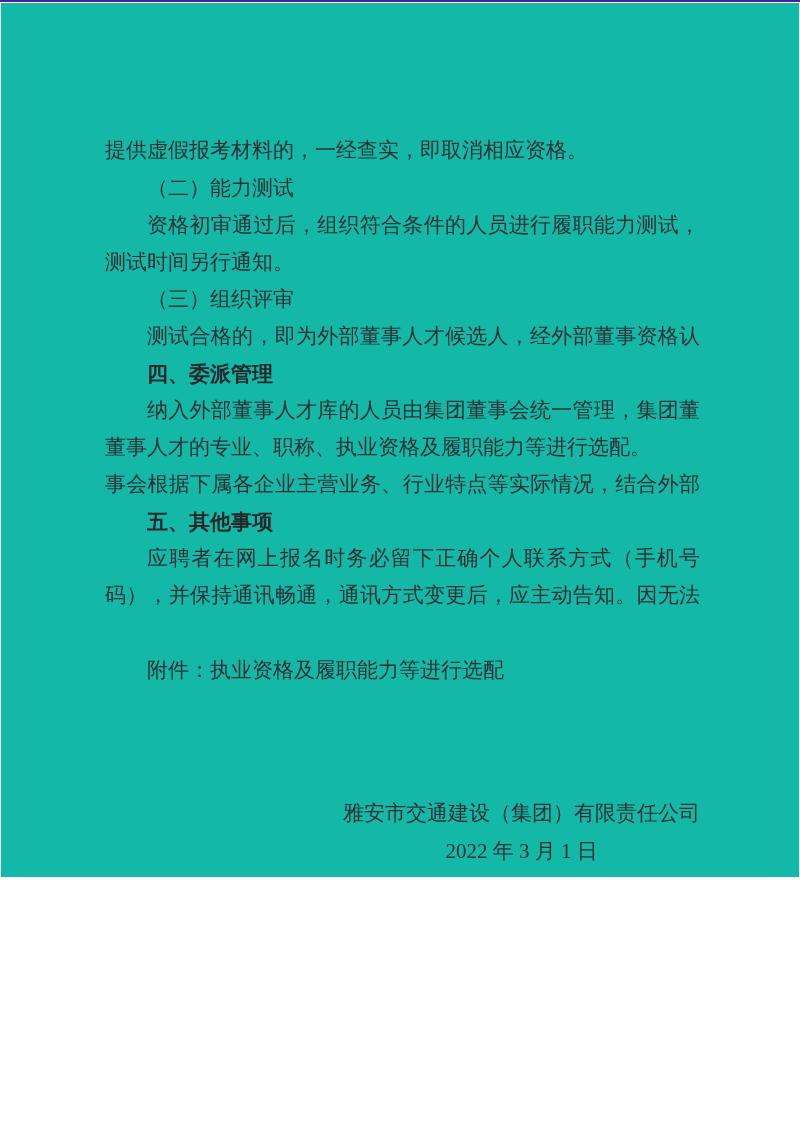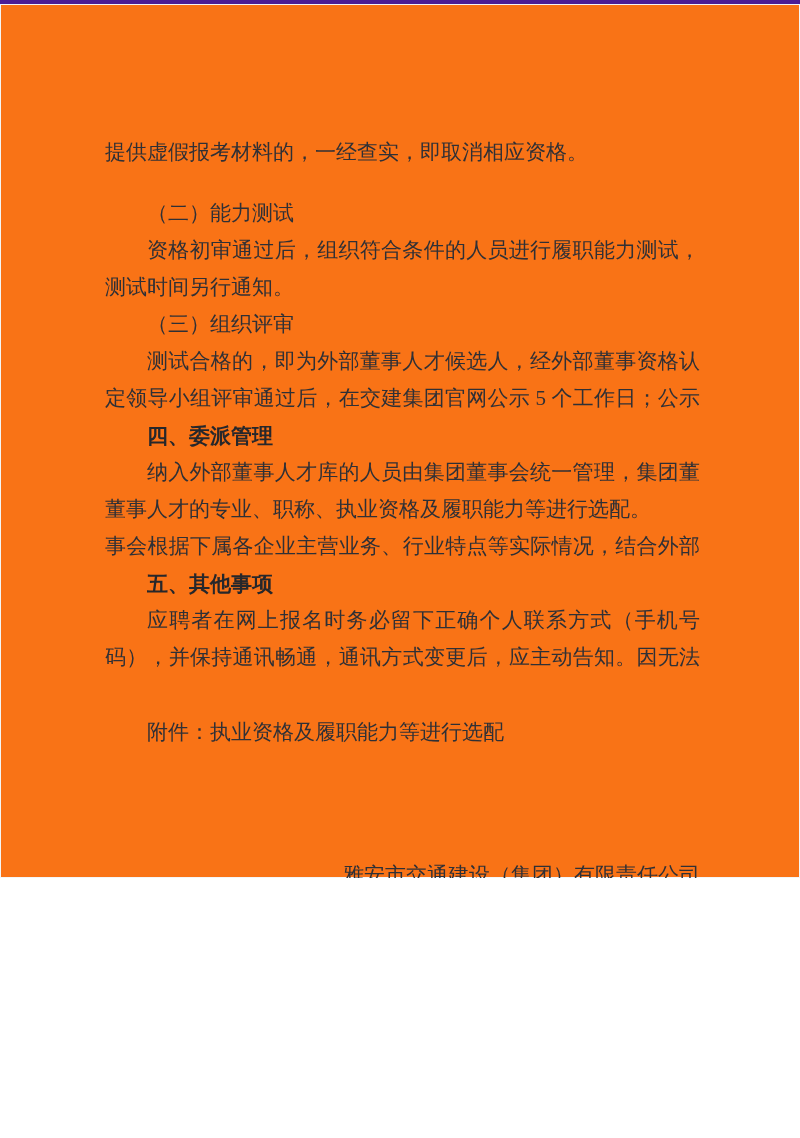--- a/index.html
+++ b/index.html
@@ -5,24 +5,24 @@
   html, body {
     margin: 0;
     padding: 0;
     background: #ffffff;
     font-family: "Liberation Serif", serif;
   }
   .stage {
     position: relative;
     width: 800px;
     height: 878px;
-    background: #f97316;
+    background: #14b8a6;
     overflow: hidden;
     box-shadow: inset 0 0 0 1px #f4f5f6;
-    border-top: 4px solid #4c1d95;
+    border-top: 2px solid #4c1d95;
     box-sizing: border-box;
   }
   .content {
     position: absolute;
     left: 105px;
     top: 130px;
     width: 595px;
     font-size: 21px;
     line-height: 37px;
     color: #2f3036;
@@ -33,21 +33,21 @@
   .fill {
     text-align: justify;
     text-align-last: justify;
   }
   .hd {
     font-family: "Liberation Sans", sans-serif;
     font-weight: 700;
     color: #26272b;
   }
   .sub {  }
-  .gap-before { margin-top: 24px; }
+  .gap-before { margin-top: 1px; }
   .attachment { margin-top: 38px; }
   .sig-wrap {
     margin-top: 106px;
     text-align: right;
   }
   .sig {
     display: inline-block;
     text-align: center;
   }
   .sig-company { line-height: 37px; white-space: nowrap; }
@@ -74,21 +74,20 @@
 <body>
 
 <div class="stage">
   <div class="content">
     <div class="ln">提供虚假报考材料的，一经查实，即取消相应资格。</div>
     <div class="ln ind sub gap-before">（二）能力测试</div>
     <div class="ln ind fill">资格初审通过后，组织符合条件的人员进行履职能力测试，</div>
     <div class="ln">测试时间另行通知。</div>
     <div class="ln ind sub">（三）组织评审</div>
     <div class="ln ind fill">测试合格的，即为外部董事人才候选人，经外部董事资格认</div>
-    <div class="ln fill">定领导小组评审通过后，在交建集团官网公示 5 个工作日；公示</div>
     <div class="ln ind hd">四、委派管理</div>
     <div class="ln ind fill">纳入外部董事人才库的人员由集团董事会统一管理，集团董</div>
     <div class="ln">董事人才的专业、职称、执业资格及履职能力等进行选配。</div>
     <div class="ln fill">事会根据下属各企业主营业务、行业特点等实际情况，结合外部</div>
     <div class="ln ind hd">五、其他事项</div>
     <div class="ln ind fill">应聘者在网上报名时务必留下正确个人联系方式（手机号</div>
     <div class="ln fill">码），并保持通讯畅通，通讯方式变更后，应主动告知。因无法</div>
 
     <div class="ln ind attachment">附件：执业资格及履职能力等进行选配</div>
 

